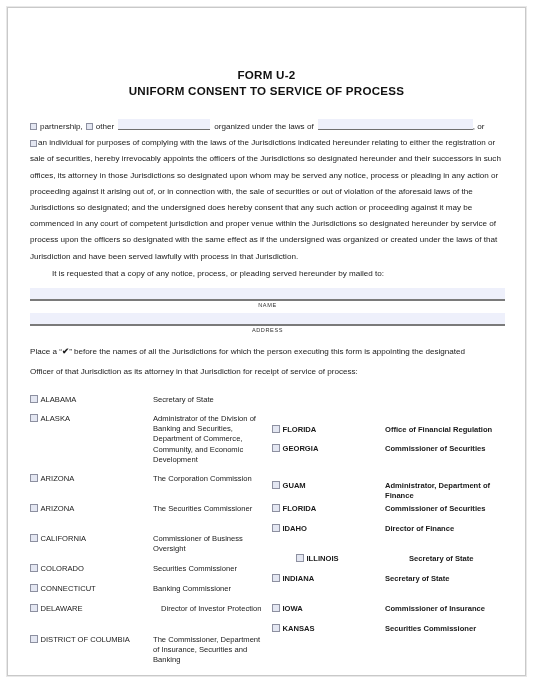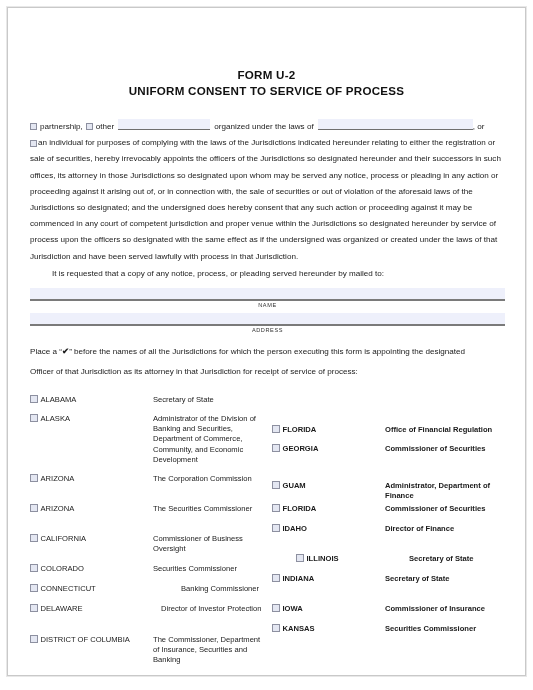--- a/index.html
+++ b/index.html
@@ -256,21 +256,21 @@
               <div class="jofficer">The Securities Commissioner</div>
             </div>
             <div class="jrow" style="top: 139px;">
               <div class="jname"><span class="jcb"></span><span>CALIFORNIA</span></div>
               <div class="jofficer">Commissioner of Business Oversight</div>
             </div>
             <div class="jrow" style="top: 169px;">
               <div class="jname"><span class="jcb"></span><span>COLORADO</span></div>
               <div class="jofficer">Securities Commissioner</div>
             </div>
-            <div class="jrow" style="top: 189px; gap: 28px;">
+            <div class="jrow" style="top: 189px;">
               <div class="jname"><span class="jcb"></span><span>CONNECTICUT</span></div>
               <div class="jofficer">Banking Commissioner</div>
             </div>
             <div class="jrow" style="top: 209px; gap: 8px;">
               <div class="jname"><span class="jcb"></span><span>DELAWARE</span></div>
               <div class="jofficer">Director of Investor Protection</div>
             </div>
             <div class="jrow" style="top: 240px;">
               <div class="jname"><span class="jcb"></span><span>DISTRICT OF COLUMBIA</span></div>
               <div class="jofficer">The Commissioner, Department of Insurance, Securities and Banking</div>

